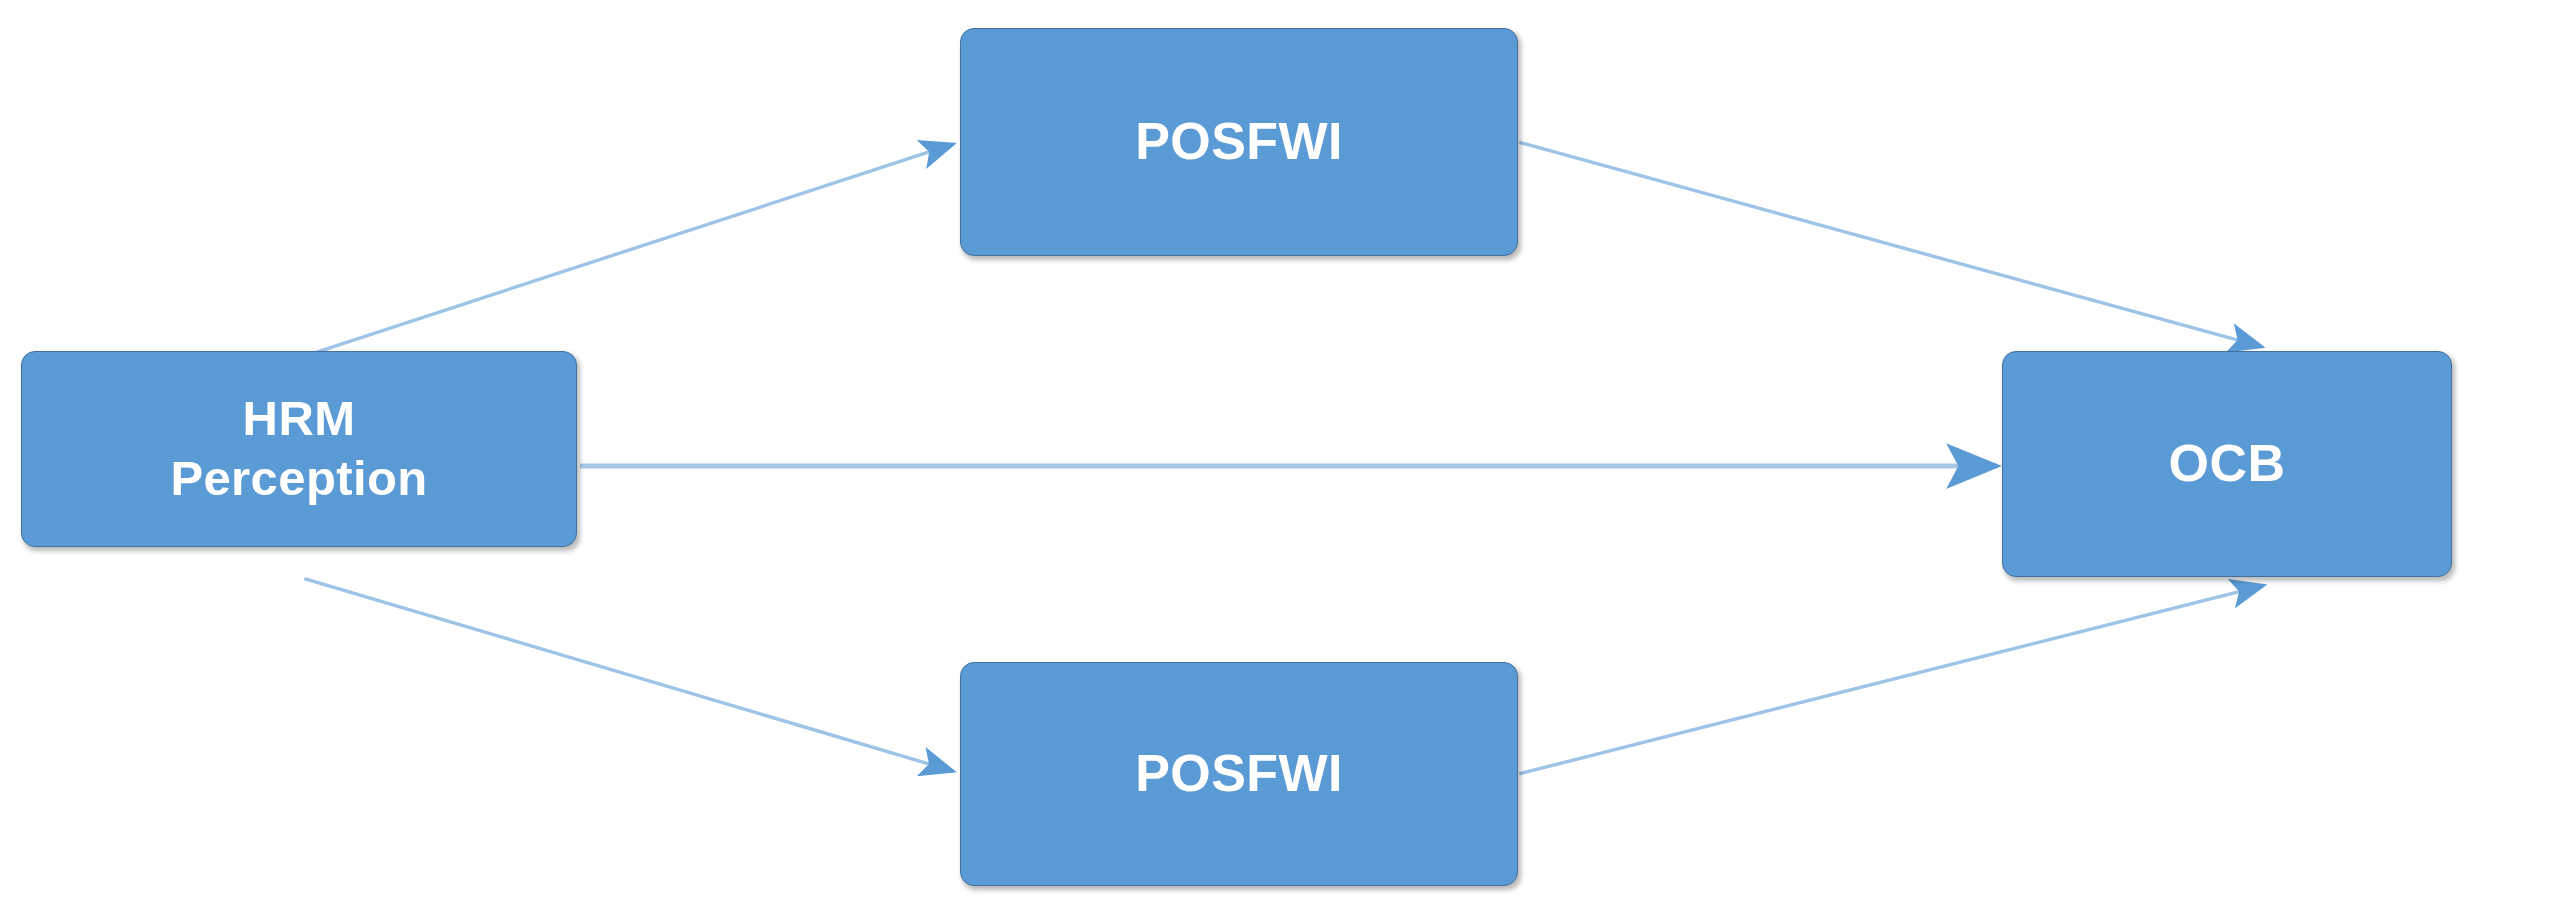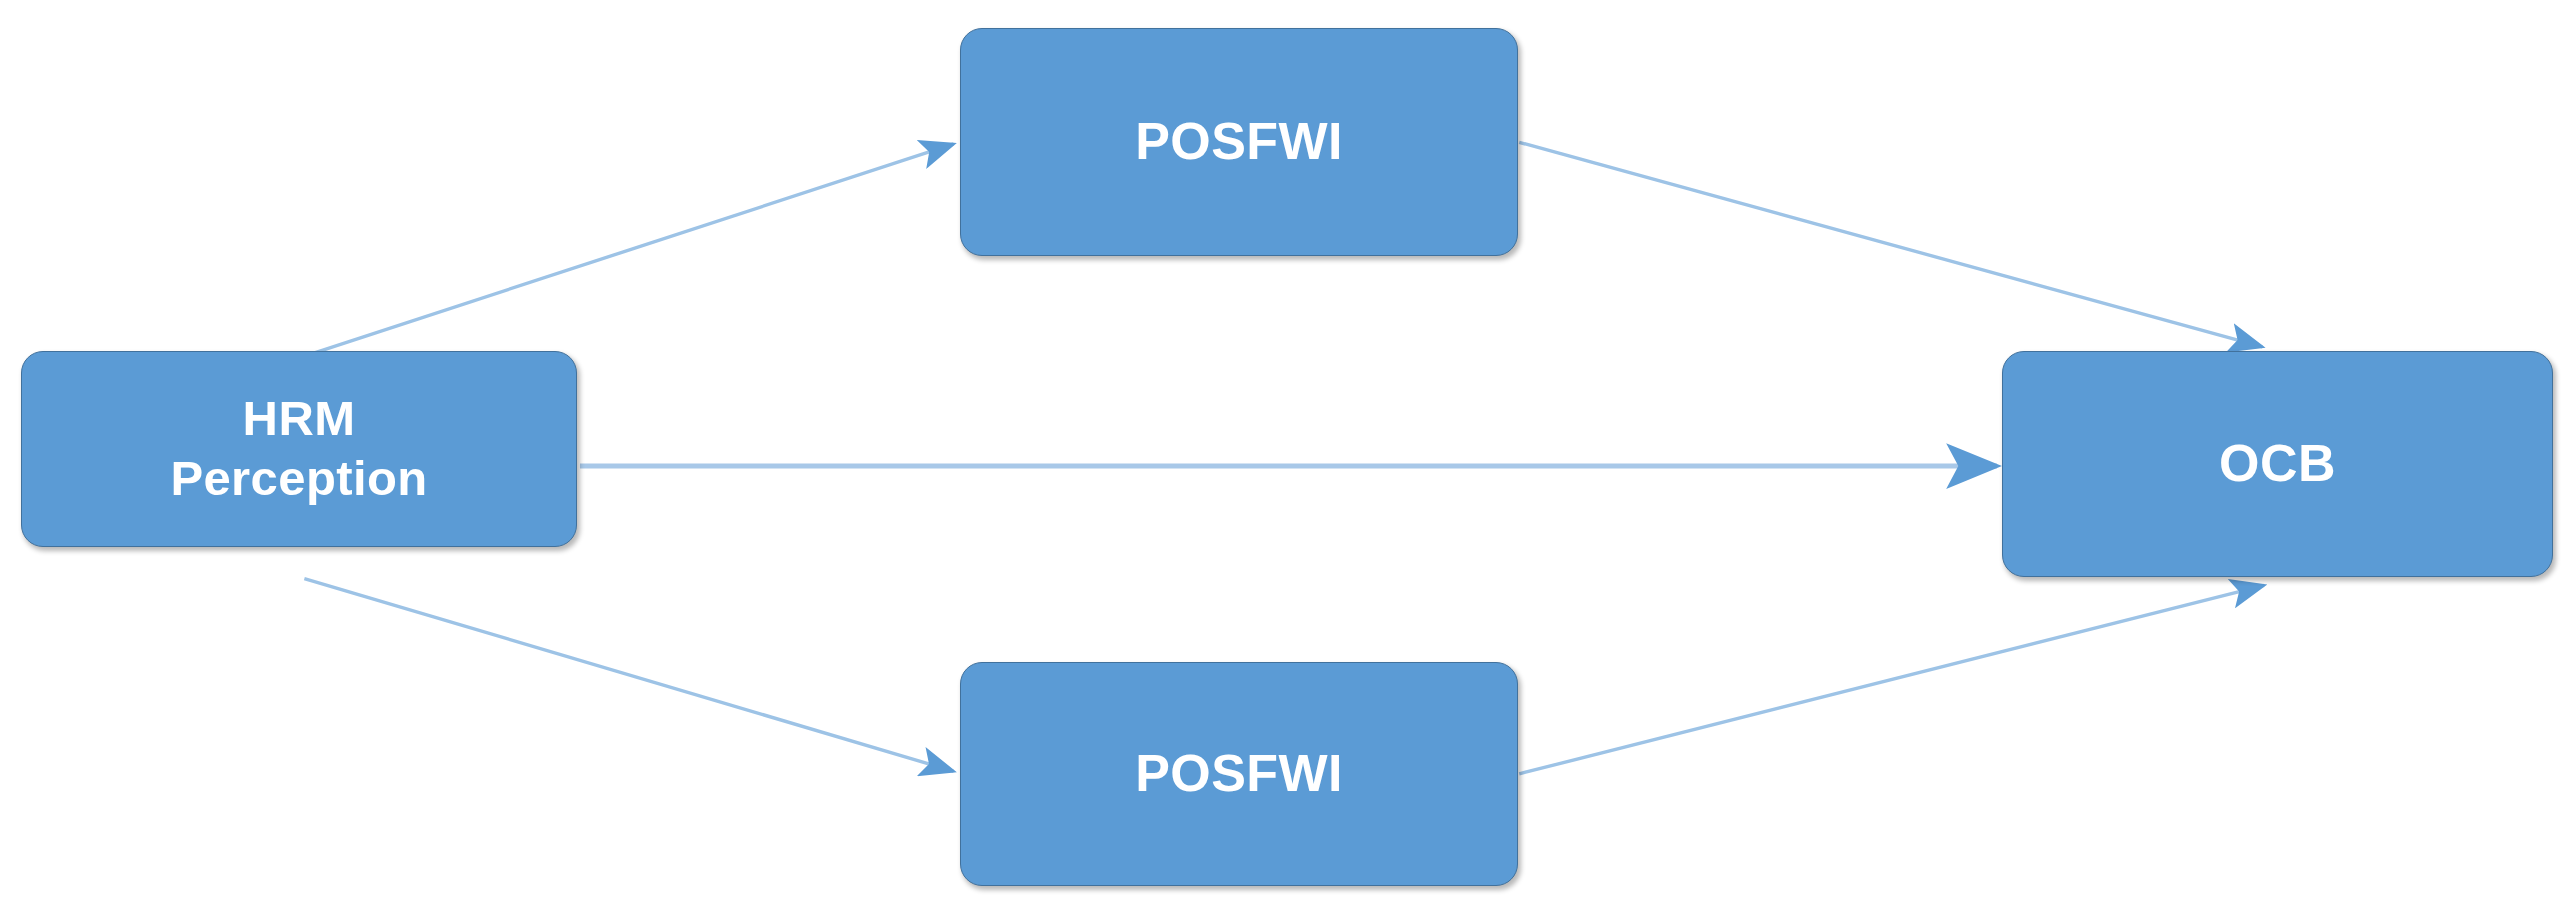--- a/index.html
+++ b/index.html
@@ -23,21 +23,21 @@
     top: 0;
     width: 2576px;
     height: 911px;
     pointer-events: none;
   }
   .node-box {
     position: absolute;
     box-sizing: border-box;
     background: #5B9BD5;
     border: 1.7px solid #41719C;
-    border-radius: 22px;
+    border-radius: 14px;
     display: flex;
     align-items: center;
     justify-content: center;
     text-align: center;
     color: #FFFFFF;
     font-weight: bold;
     line-height: 1.22;
     box-shadow: 2.5px 3.4px 5px rgba(0,0,0,0.28);
     letter-spacing: 0.4px;
   }
@@ -55,21 +55,21 @@
   #node-hrm-perception {
     left: 21px;
     top: 351px;
     width: 556px;
     height: 196px;
     font-size: 49px;
   }
   #node-ocb {
     left: 2002px;
     top: 351px;
-    width: 551px;
+    width: 450px;
     height: 226px;
     font-size: 52px;
   }
   #node-posfwi-bottom {
     left: 960px;
     top: 662px;
     width: 558px;
     height: 224px;
     font-size: 52px;
   }

